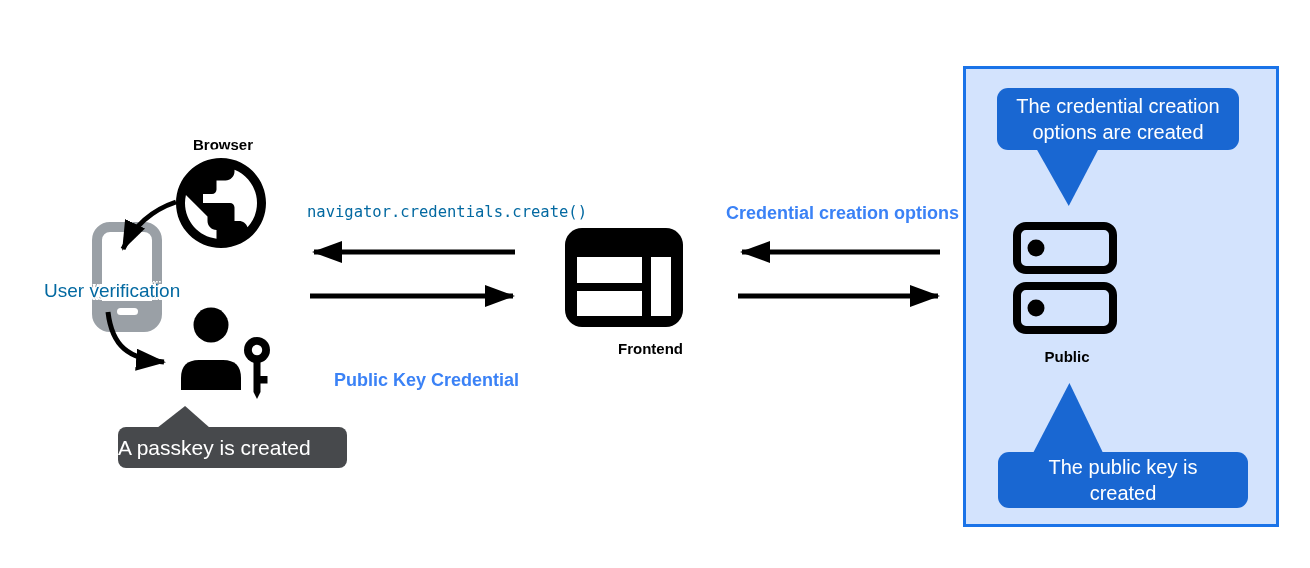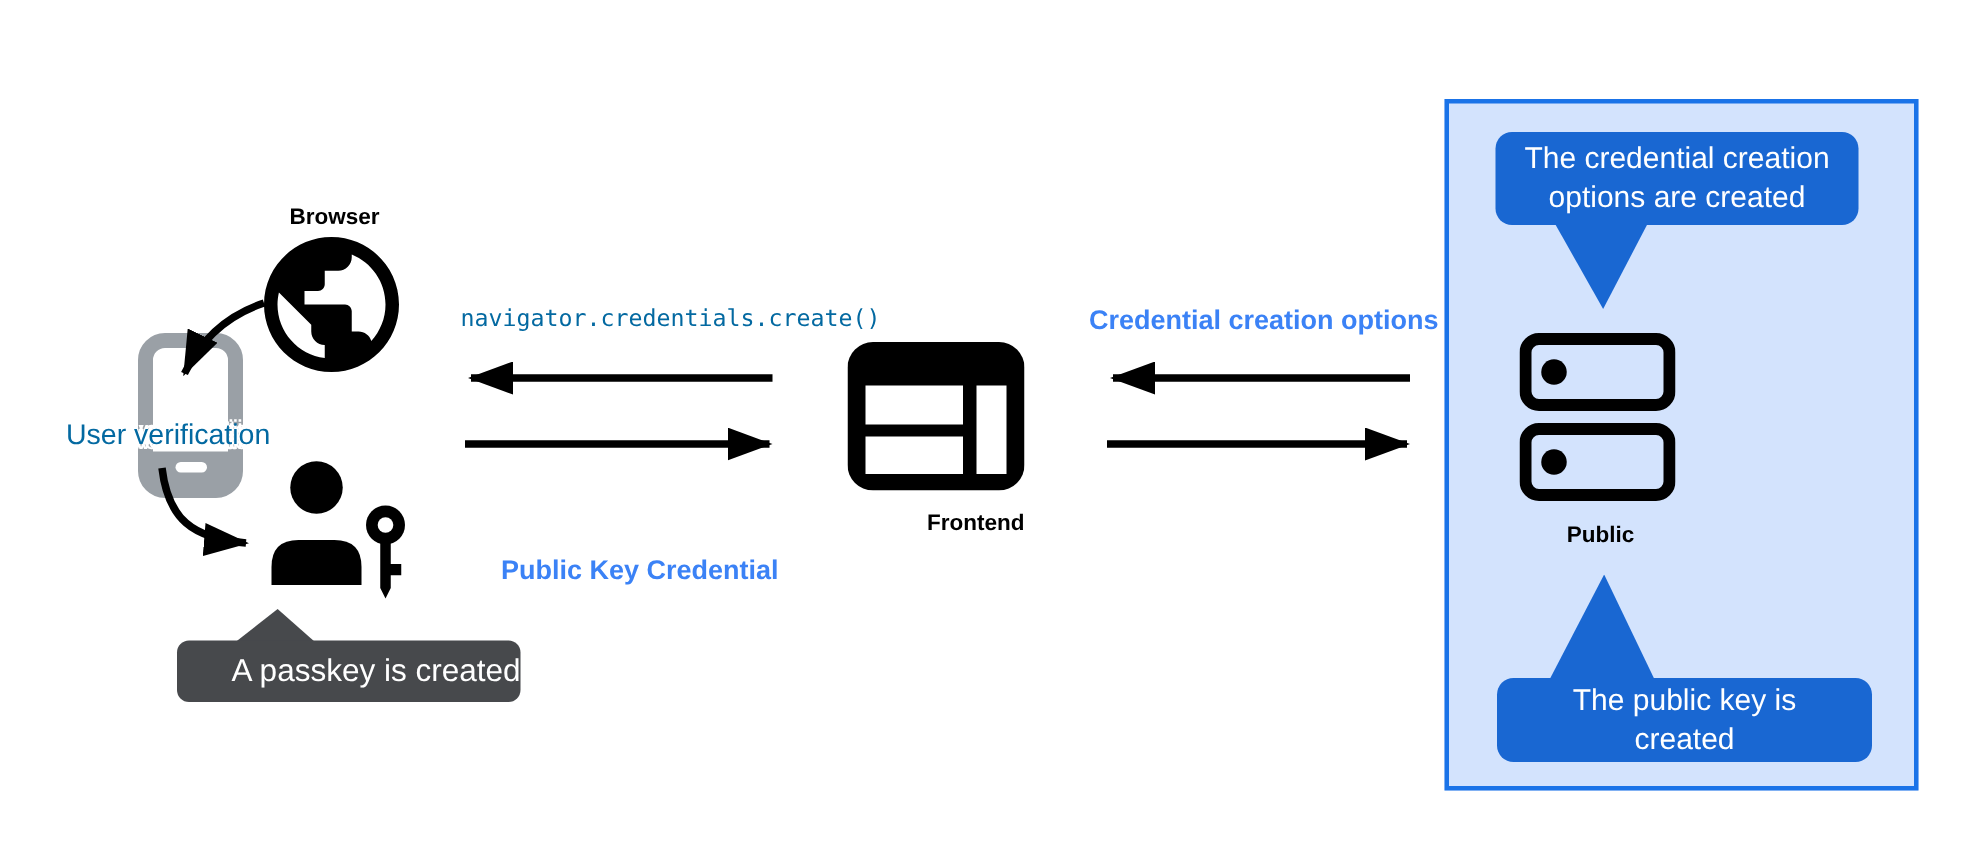--- a/index.html
+++ b/index.html
@@ -14,21 +14,21 @@
     font-family:"DejaVu Sans Mono", monospace; font-size:15.5px; color:#0369a1;
     text-align:center; white-space:nowrap;
   }
   .halo {
     font-size:19px; color:#0369a1; white-space:nowrap;
     text-shadow:-3px -3px 0 #fff, 3px -3px 0 #fff, -3px 3px 0 #fff, 3px 3px 0 #fff,
                 -3px 0 0 #fff, 3px 0 0 #fff, 0 -3px 0 #fff, 0 3px 0 #fff;
   }
   .tooltip {
     background:#47494c; color:#fff; border-radius:8px; font-size:21px;
-    text-align:right; line-height:41px;
+    text-align:left; line-height:41px;
   }
   .tooltip-pointer { background:#47494c; clip-path:polygon(53% 0, 100% 100%, 0 100%); }
   .panel {
     background:#d3e3fd; border:3px solid #1a73e8; box-sizing:border-box;
   }
   .bubble {
     background:#1967d2; color:#fff; border-radius:11px; font-size:20px;
     line-height:26px; text-align:center; display:flex; align-items:center;
     justify-content:center; box-sizing:border-box; padding:4px 8px;
   }

